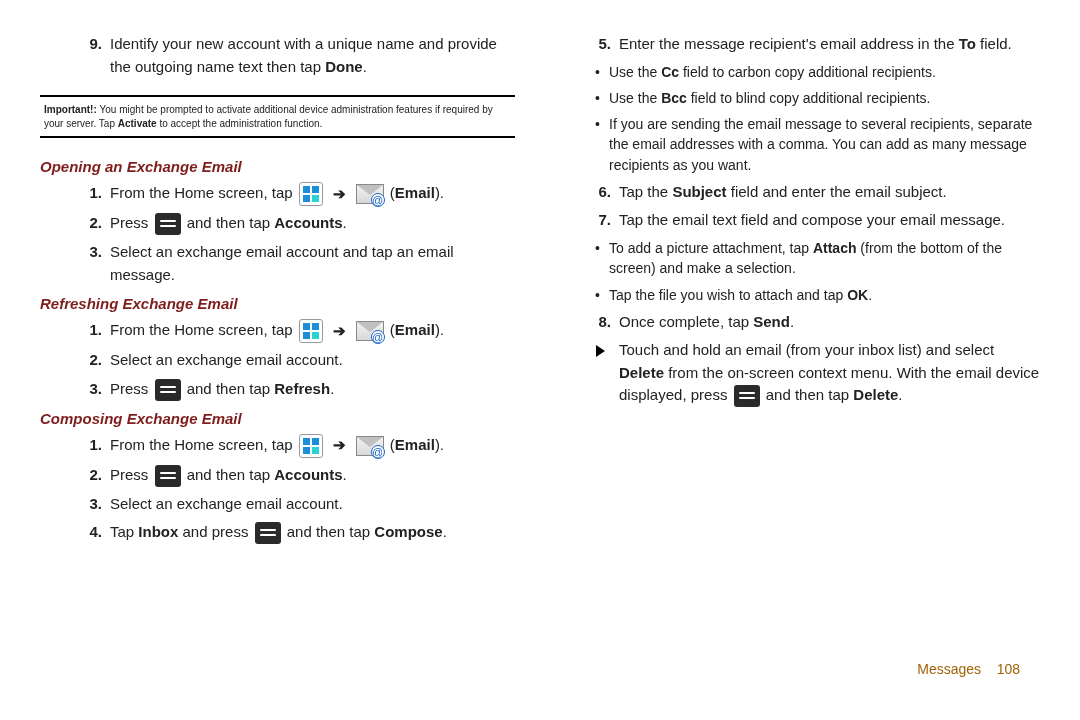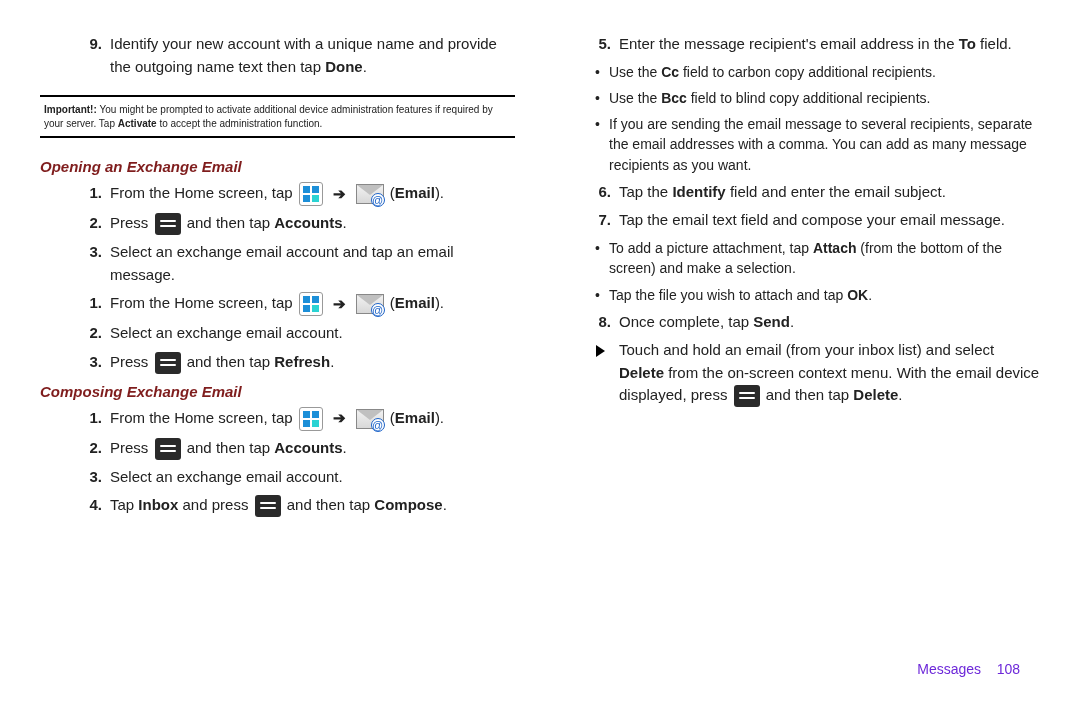--- a/index.html
+++ b/index.html
@@ -154,21 +154,21 @@
     border-top:6px solid transparent;
     border-bottom:6px solid transparent;
     border-left:9px solid #000;
     vertical-align: middle;
     margin-right:6px;
   }
   .footer {
     text-align: right;
     padding: 6px 60px 0 0;
     font-size: 14px;
-    color: #6d28d9;
+    color: #a16207;
   }
   b { font-weight: bold; }
 </style>
 </head>
 <body>
 
 <div class="page">
 
   <div class="col">
 
@@ -203,20 +203,21 @@
         <span class="icon-menu small"></span>
         <span> and then tap </span><b>Accounts</b><span>.</span>
       </div>
     </div>
 
     <div class="step ind-step">
       <div class="step-num">3.</div>
       <div class="step-body">Select an exchange email account and tap an email message.</div>
     </div>
 
+    <div class="heading">Refreshing Exchange Email</div>
 
     <div class="step ind-step">
       <div class="step-num">1.</div>
       <div class="step-body">
         <span>From the Home screen, tap </span>
         <span class="icon-grid"></span>
         <span class="icon-arrow">➔</span>
         <span class="icon-email"></span>
         <span> (</span><b>Email</b><span>).</span>
       </div>
@@ -296,21 +297,21 @@
       </div>
     </div>
     <div class="bullet">
       <div class="bullet-dot">•</div>
       <div>If you are sending the email message to several recipients, separate the email addresses with a comma. You can add as many message recipients as you want.</div>
     </div>
 
     <div class="step ind-step-more">
       <div class="step-num">6.</div>
       <div class="step-body">
-        <span>Tap the </span><b>Identify</b><span> field and enter the email subject.</span>
+        <span>Tap the </span><b>Subject</b><span> field and enter the email subject.</span>
       </div>
     </div>
 
     <div class="step ind-step-more">
       <div class="step-num">7.</div>
       <div class="step-body">Tap the email text field and compose your email message.</div>
     </div>
 
     <div class="bullet">
       <div class="bullet-dot">•</div>

